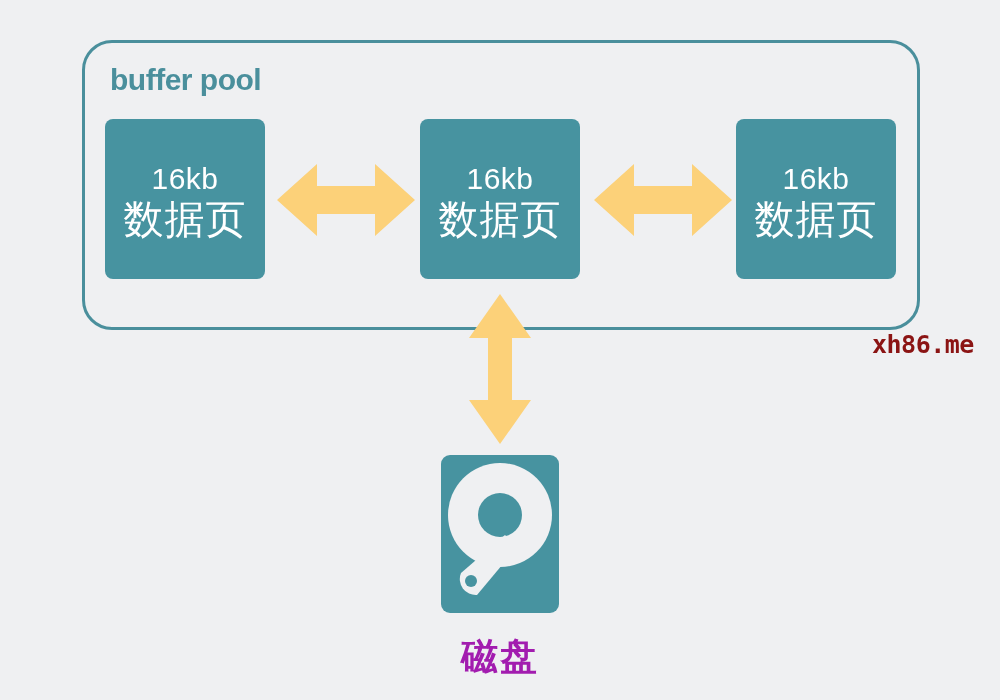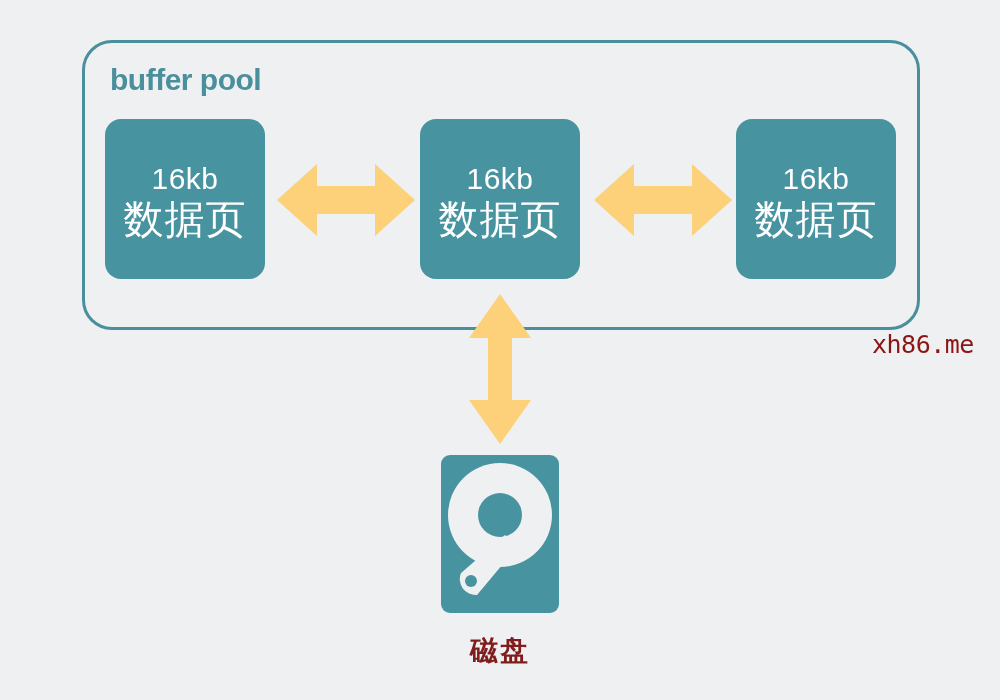--- a/index.html
+++ b/index.html
@@ -41,21 +41,21 @@
     letter-spacing: -0.5px;
     white-space: nowrap;
   }
 
   
   .page-card {
     position: absolute;
     width: 160px;
     height: 160px;
     background: #4793a0;
-    border-radius: 16px;
+    border-radius: 8px;
     display: flex;
     flex-direction: column;
     align-items: center;
     justify-content: center;
     color: #ffffff;
     box-sizing: border-box;
   }
   .page-card .line1 {
     font-size: 30px;
     line-height: 40px;
@@ -95,34 +95,34 @@
     top: 455px;
     width: 118px;
     height: 158px;
   }
   .disk-label {
     position: absolute;
     left: 0;
     top: 632px;
     width: 1000px;
     text-align: center;
-    font-size: 28px;
+    font-size: 37px;
     font-weight: bold;
-    color: #7f1d1d;
+    color: #a21caf;
     letter-spacing: 2px;
   }
 
   
   .watermark {
     position: absolute;
     left: 872px;
     top: 330px;
     font-family: "DejaVu Sans Mono", "Liberation Mono", monospace;
     font-size: 25px;
-    font-weight: normal;
+    font-weight: bold;
     color: #8b1414;
     letter-spacing: -0.5px;
     white-space: nowrap;
   }
 </style>
 </head>
 <body>
 
 <div id="canvas">
 

